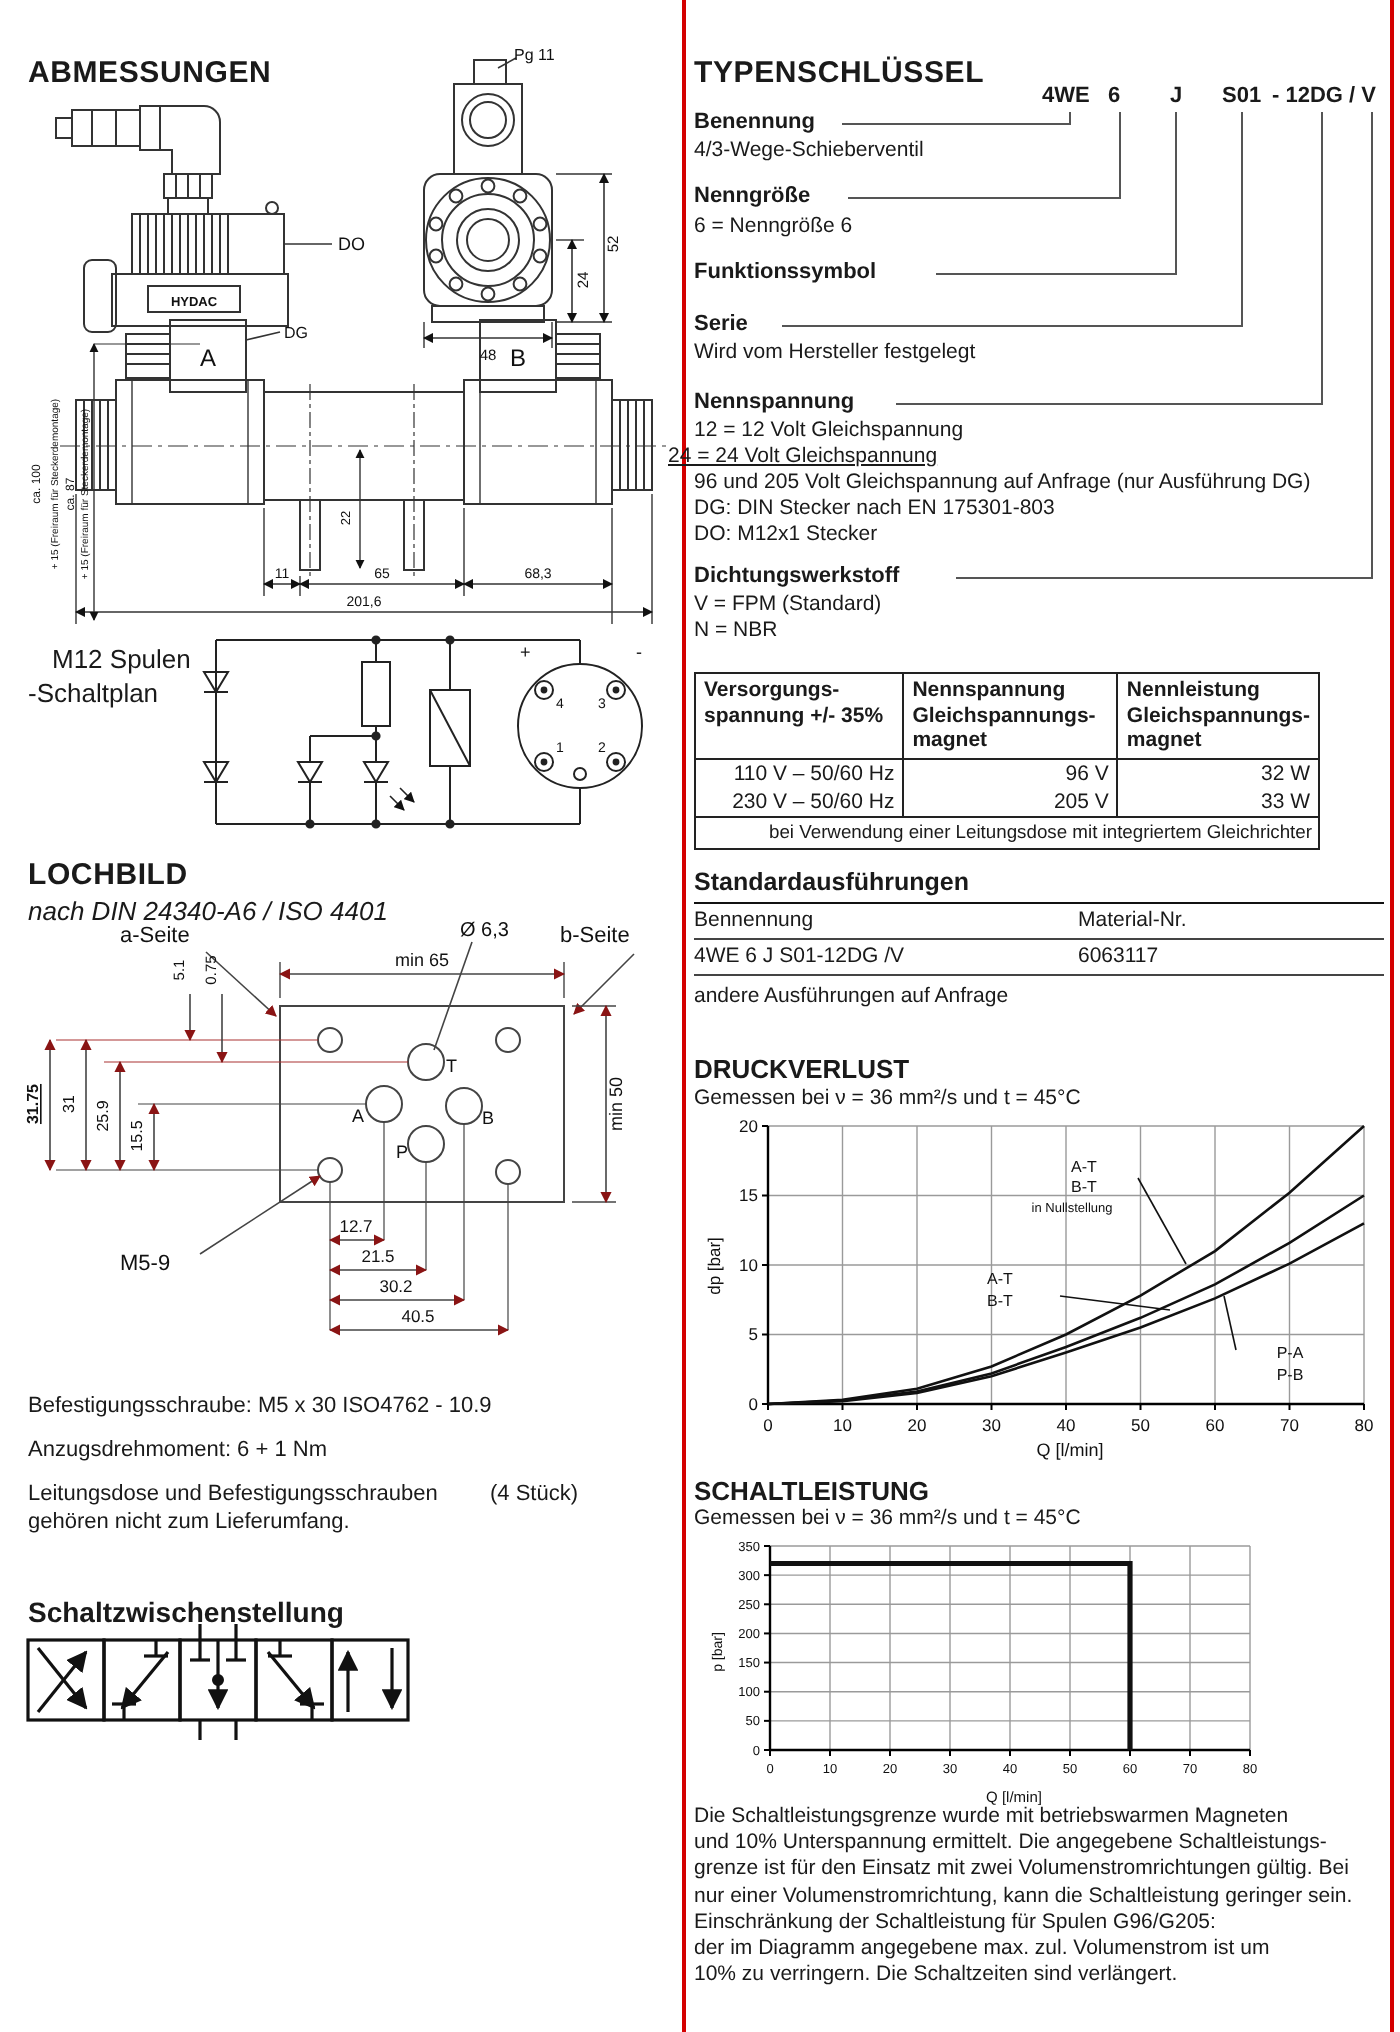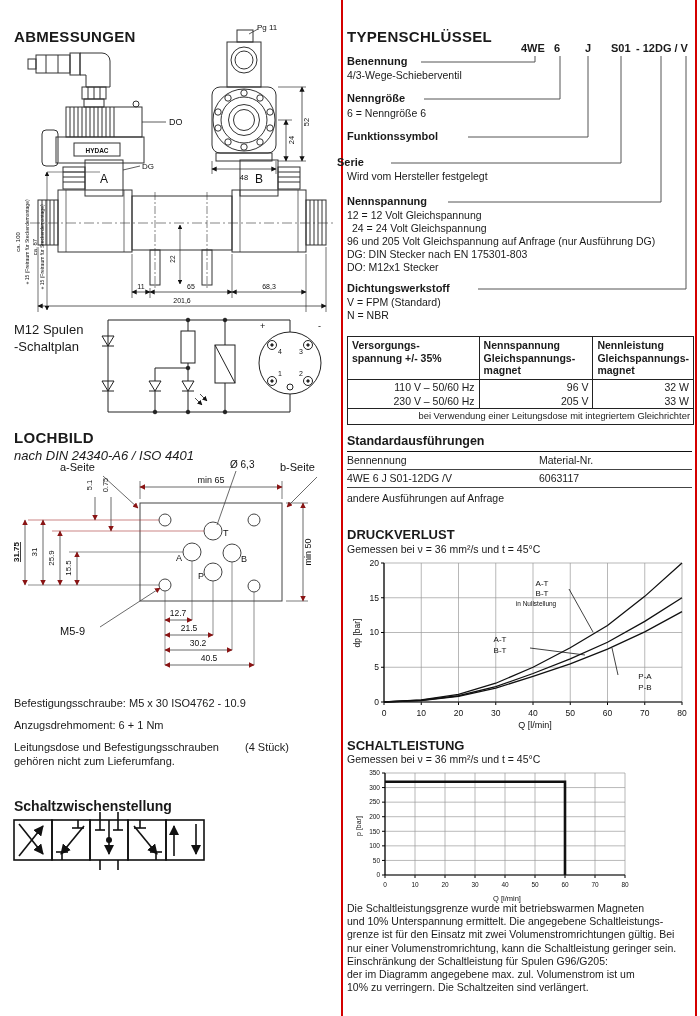--- a/index.html
+++ b/index.html
@@ -7,21 +7,21 @@
         font-family:"Liberation Sans","DejaVu Sans",sans-serif;color:#1a1a1a;}
   .abs{position:absolute;}
   .h1{font-weight:bold;font-size:15px;letter-spacing:.3px;}
   .h2{font-weight:bold;font-size:13px;}
   .lbl{font-weight:bold;font-size:11px;}
   .txt{font-size:10.5px;}
   .txt11{font-size:11px;}
   .txt13{font-size:13px;}
   .redline{position:absolute;top:0;height:1016px;width:2px;background:#d40000;}
   svg text{font-family:"Liberation Sans","DejaVu Sans",sans-serif;fill:#111;}
-  table.pw{border-collapse:collapse;width:347px;font-size:10.5px;}
+  table.pw{border-collapse:collapse;width:313px;font-size:10.5px;}
   table.pw,table.pw th,table.pw td{border:1.4px solid #222;}
   table.pw th{font-weight:bold;text-align:left;vertical-align:top;padding:2px 4px;line-height:1.2;}
   table.pw td{border-top:none;border-bottom:none;padding:0 4px;line-height:1.35;text-align:right;}
   table.pw tr.foot td{border-top:1.4px solid #222;border-bottom:1.4px solid #222;font-size:9.4px;padding:1px 3px;}
   .ctr{text-align:center;}
   .std{width:345px;font-size:10.5px;}
   .std .head{font-weight:bold;font-size:12.5px;border-bottom:1.6px solid #111;padding-bottom:3px;}
   .std .row{display:flex;border-bottom:1.2px solid #444;padding:2px 0 3px;}
   .std .row .c1{width:192px;}
   .std .note{padding-top:4px;}
@@ -169,21 +169,21 @@
     <text x="183" y="267" font-size="7" text-anchor="middle">65</text>
     <text x="261" y="267" font-size="7" text-anchor="middle">68,3</text>
     <text x="174" y="281" font-size="7" text-anchor="middle">201,6</text>
     <text font-size="6.5" text-anchor="middle" transform="rotate(-90 167 237)" x="167" y="237">22</text>
     <text font-size="6" text-anchor="middle" transform="rotate(-90 12 220)" x="12" y="220">ca. 100</text>
     <text font-size="5" text-anchor="middle" transform="rotate(-90 21 220)" x="21" y="220">+ 15 (Freiraum für Steckerdemontage)</text>
     <text font-size="6" text-anchor="middle" transform="rotate(-90 29 225)" x="29" y="225">ca. 87</text>
     <text font-size="5" text-anchor="middle" transform="rotate(-90 36 225)" x="36" y="225">+ 15 (Freiraum für Steckerdemontage)</text>
   </svg>
 
-  <div class="abs txt13" style="left:14px;top:322px;">M12 Spulen</div>
+  <div class="abs txt13" style="left:26px;top:322px;">M12 Spulen</div>
   <div class="abs txt13" style="left:14px;top:339px;">-Schaltplan</div>
 
   <svg class="abs" style="left:100px;top:313px;" width="240" height="112" viewBox="0 0 240 112">
     <g stroke="#222" stroke-width="1" fill="none">
       <line x1="8" y1="7" x2="190" y2="7"></line>
         <line x1="8" y1="99" x2="190" y2="99"></line>
       <line x1="8" y1="7" x2="8" y2="99"></line>
       <path d="M2,23 h12 l-6,10 z"></path>
         <line x1="2" y1="33" x2="14" y2="33"></line>
       <path d="M2,68 h12 l-6,10 z"></path>
@@ -354,25 +354,25 @@
       <polyline points="102,162 315,162 315,16"></polyline>
       <polyline points="132,249 340,249 340,16"></polyline>
     </g>
   </svg>
 
   <div class="abs lbl" style="left:347px;top:55px;">Benennung</div>
   <div class="abs txt" style="left:347px;top:69px;">4/3-Wege-Schieberventil</div>
   <div class="abs lbl" style="left:347px;top:92px;">Nenngröße</div>
   <div class="abs txt" style="left:347px;top:107px;">6 = Nenngröße 6</div>
   <div class="abs lbl" style="left:347px;top:130px;">Funktionssymbol</div>
-  <div class="abs lbl" style="left:337px;top:156px;">Serie</div>
+  <div class="abs lbl" style="left:347px;top:156px;">Serie</div>
   <div class="abs txt" style="left:347px;top:170px;">Wird vom Hersteller festgelegt</div>
   <div class="abs lbl" style="left:347px;top:195px;">Nennspannung</div>
   <div class="abs txt" style="left:347px;top:209px;">12 = 12 Volt Gleichspannung</div>
-  <div class="abs txt" style="left:352px;top:222px;">24 = 24 Volt Gleichspannung</div>
+  <div class="abs txt" style="left:334px;top:222px;text-decoration:underline;">24 = 24 Volt Gleichspannung</div>
   <div class="abs txt" style="left:347px;top:235px;">96 und 205 Volt Gleichspannung auf Anfrage (nur Ausführung DG)</div>
   <div class="abs txt" style="left:347px;top:248px;">DG: DIN Stecker nach EN 175301-803</div>
   <div class="abs txt" style="left:347px;top:261px;">DO: M12x1 Stecker</div>
   <div class="abs lbl" style="left:347px;top:282px;">Dichtungswerkstoff</div>
   <div class="abs txt" style="left:347px;top:296px;">V = FPM (Standard)</div>
   <div class="abs txt" style="left:347px;top:309px;">N = NBR</div>
 
   <div class="abs" style="left:347px;top:336px;">
     <table class="pw">
       <tbody>

